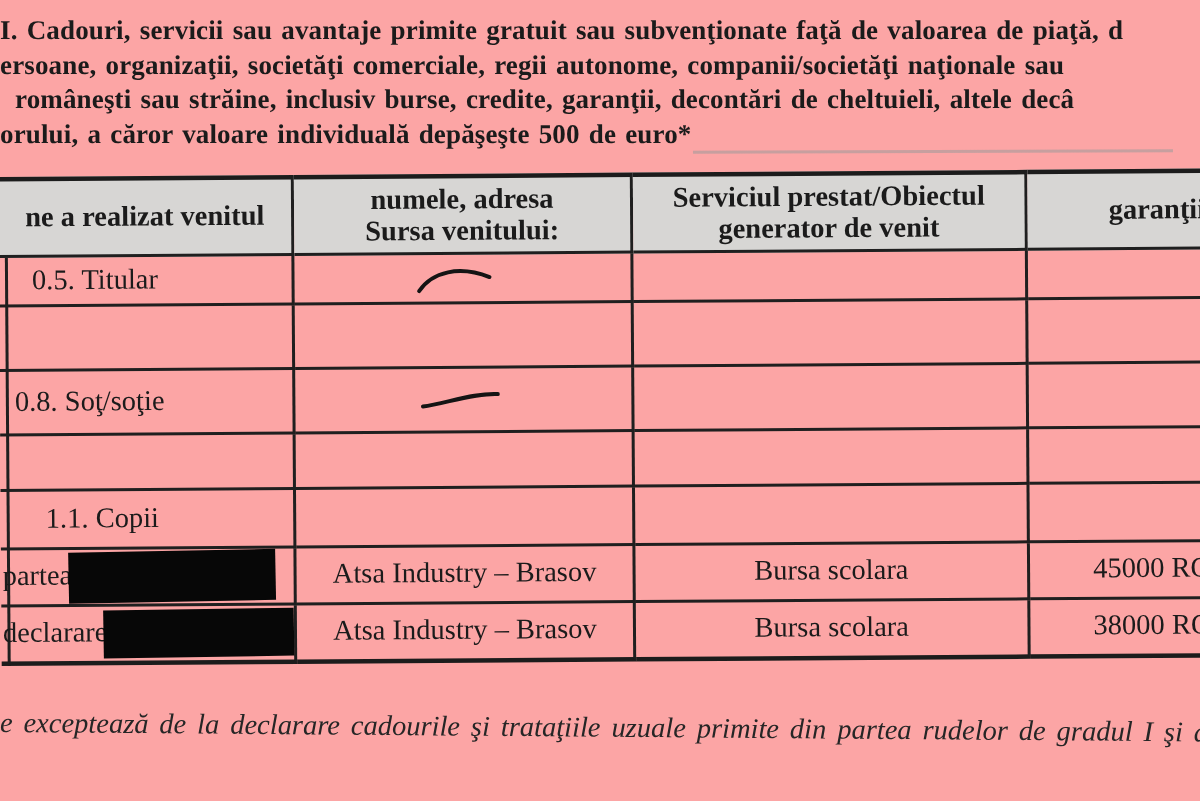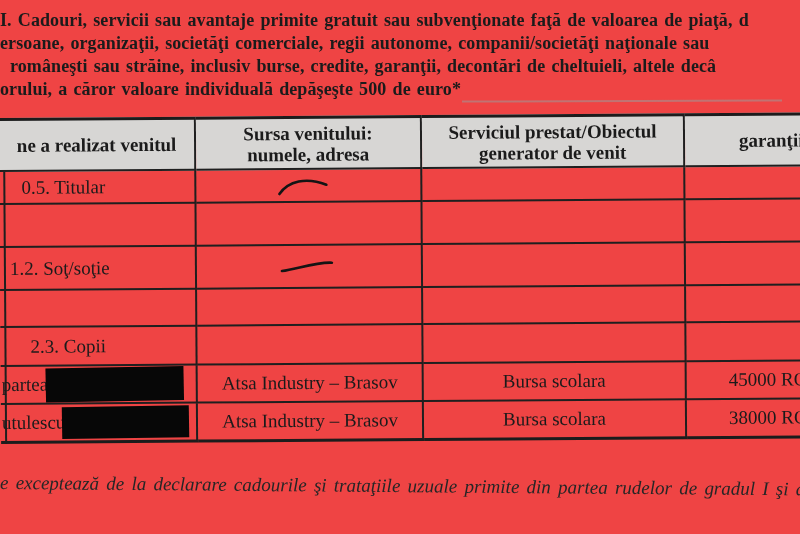--- a/index.html
+++ b/index.html
@@ -1,18 +1,18 @@
 <!DOCTYPE html>
 <html><head>
 <meta charset="utf-8">
 <style>
   html,body{margin:0;padding:0;background:#ffffff;}
   .page{
     position:relative; width:800px; height:534px; overflow:hidden;
-    background:#ef4444; color:#1b1b1b;
+    background:#fca5a5; color:#1b1b1b;
     font-family:"Liberation Serif", serif;
   }
   
   .intro{position:absolute; top:9px; left:0; width:820px;}
   .intro-line{
     white-space:nowrap; font-weight:bold; font-size:18px; line-height:23px;
     word-spacing:1.5px; letter-spacing:0.1px;
   }
   .intro-line.indent{padding-left:10px;}
   
@@ -79,22 +79,22 @@
 
   <div class="artifact"></div>
 
   <div class="tbl">
     <div class="left-border"></div>
 
     <div class="td hdr c1">
       <span>ne a realizat venitul</span>
     </div>
     <div class="td hdr c2">
+      <span>numele, adresa</span>
       <span>Sursa venitului:</span>
-      <span>numele, adresa</span>
     </div>
     <div class="td hdr c3">
       <span>Serviciul prestat/Obiectul</span>
       <span>generator de venit</span>
     </div>
     <div class="td hdr c4 hdr-income">
       <span class="l2">garanţii</span>
     </div>
 
     <div class="td c1 lab-titular">
@@ -107,58 +107,58 @@
     </div>
     <div class="td c3"></div>
     <div class="td c4"></div>
 
     <div class="td c1"></div>
     <div class="td c2"></div>
     <div class="td c3"></div>
     <div class="td c4"></div>
 
     <div class="td c1 lab-spouse">
-      <span>1.2. Soţ/soţie</span>
+      <span>0.8. Soţ/soţie</span>
     </div>
     <div class="td c2 mark-cell">
       <svg class="mark2" width="56" height="16" viewBox="0 0 56 16">
         <path d="M3,13 C18,11 38,4 53,5" fill="none" stroke="#141414" stroke-width="2.6" stroke-linecap="round"></path>
       </svg>
     </div>
     <div class="td c3"></div>
     <div class="td c4"></div>
 
     <div class="td c1"></div>
     <div class="td c2"></div>
     <div class="td c3"></div>
     <div class="td c4"></div>
 
     <div class="td c1 lab-copii">
-      <span>2.3. Copii</span>
+      <span>1.1. Copii</span>
     </div>
     <div class="td c2"></div>
     <div class="td c3"></div>
     <div class="td c4"></div>
 
     <div class="td c1 name-cell">
       <span>partea</span>
       <span class="redaction r1"></span>
     </div>
     <div class="td c2 center">
       <span>Atsa Industry – Brasov</span>
     </div>
     <div class="td c3 center">
       <span>Bursa scolara</span>
     </div>
     <div class="td c4 income-cell">
       <span>45000 RO</span>
     </div>
 
     <div class="td c1 name-cell last">
-      <span>utulescu</span>
+      <span>declarare</span>
       <span class="redaction r2"></span>
     </div>
     <div class="td c2 center last">
       <span>Atsa Industry – Brasov</span>
     </div>
     <div class="td c3 center last">
       <span>Bursa scolara</span>
     </div>
     <div class="td c4 income-cell last">
       <span>38000 RO</span>

